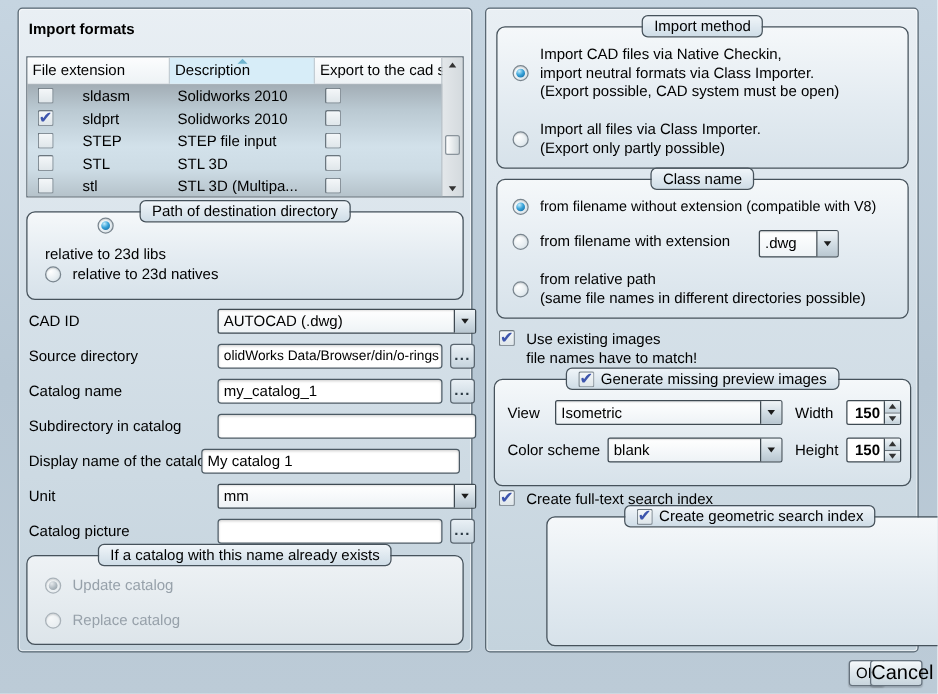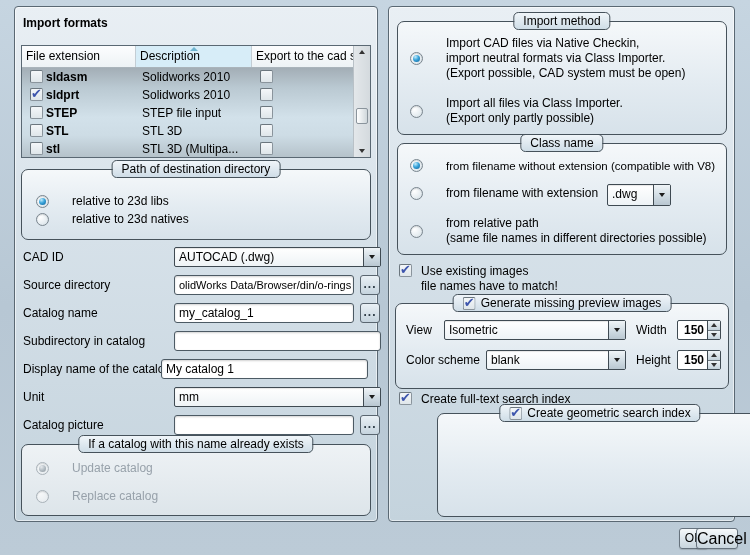--- a/index.html
+++ b/index.html
@@ -28,21 +28,21 @@
   .pill {
     position:absolute; top:-10px; left:50%; transform:translateX(-50%);
     background: linear-gradient(180deg,#f0f5f9,#cfdde7);
     border:1px solid #46525b; border-radius:5px;
     padding:1px 9px; white-space:nowrap; height:18px; line-height:15px;
     display:flex; align-items:center; gap:5px;
   }
   .group.disabled { background: linear-gradient(180deg,#eef2f5,#dde5ea); }
 
   
-  .opt { position:absolute; display:flex; gap:23px; align-items:center; }
+  .opt { position:absolute; display:flex; gap:9px; align-items:center; }
   .radio {
     position:relative; width:13px; height:13px; flex:0 0 13px; border-radius:50%;
     border:1px solid #79858e;
     background: radial-gradient(circle at 32% 30%, #ffffff 0%, #e6edf1 60%, #cdd8de 100%);
     box-shadow: inset 0 1px 1px rgba(0,0,0,.12);
   }
   .radio[data-on="true"]::after {
     content:""; position:absolute; left:2px; top:2px; width:7px; height:7px; border-radius:50%;
     background: radial-gradient(circle at 35% 28%, #c4ecfb 0%, #3aa4da 45%, #0b5f98 100%);
   }
@@ -121,21 +121,21 @@
   .th { padding:3px 4px 0 4px; white-space:nowrap; overflow:hidden;
     border-right:1px solid #c3cdd4; position:relative; }
   .th.sorted { background:#d7edf8; }
   .sort-arrow { position:absolute; top:1px; left:50%; transform:translateX(-50%);
     width:0; height:0; border-left:4px solid transparent; border-right:4px solid transparent;
     border-bottom:4px solid #6fb4cf; }
   .tbody { position:absolute; left:0; top:22px; width:332px; height:90px;
     background: linear-gradient(180deg,#a3aeb6 0%,#bac9d2 22%,#d2e1ea 55%,#cddce5 75%,#b4c1c9 100%); }
   .trow { position:absolute; left:0; width:332px; height:18px; }
   .trow .cb { position:absolute; top:2px; }
-  .cell-ext { position:absolute; left:24px; top:2px; white-space:nowrap;font-weight:bold; }
+  .cell-ext { position:absolute; left:44px; top:2px; white-space:nowrap; }
   .cell-desc { position:absolute; left:120px; top:2px; white-space:nowrap; }
 
   
   .vscroll { position:absolute; right:0; top:0; width:17px; height:111px;
     background: linear-gradient(90deg,#e3e7ea,#d4dade); border-left:1px solid #b9c1c7; }
   .vscroll .up { position:absolute; top:4px; left:50%; transform:translateX(-50%); }
   .vscroll .down { position:absolute; bottom:4px; left:50%; transform:translateX(-50%); }
   .thumb { position:absolute; top:62px; left:2px; width:12px; height:16px;
     border:1px solid #8a949c; border-radius:2px;
     background: linear-gradient(90deg,#ffffff,#cfd7db); }
@@ -199,21 +199,21 @@
       <i class="tri-up-s up"></i>
       <span class="thumb"></span>
       <i class="tri-down-s down"></i>
     </div>
   </div>
 
   <div class="group" style="left:6px; top:162px; width:350px; height:71px;">
     <div class="pill">
       <span>Path of destination directory</span>
     </div>
-    <div class="opt" style="left:14px; top:24px;">
+    <div class="opt" style="left:14px; top:4px;flex-direction:column;">
       <span class="radio" data-on="true"></span>
       <span class="opt-label">relative to 23d libs</span>
     </div>
     <div class="opt" style="left:14px; top:42px;">
       <span class="radio" data-on="false"></span>
       <span class="opt-label">relative to 23d natives</span>
     </div>
   </div>
 
   <div class="frow" style="top:240px">

